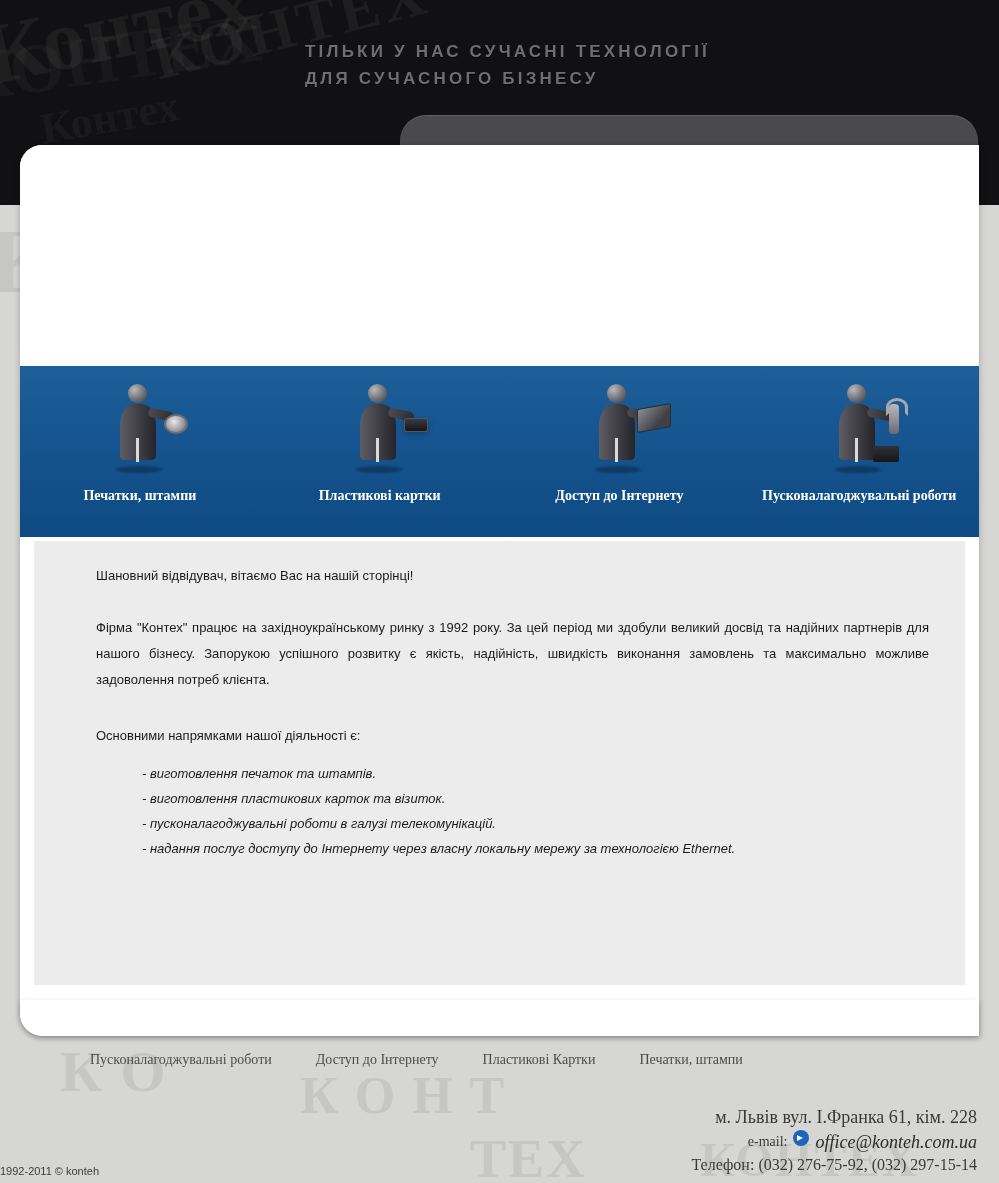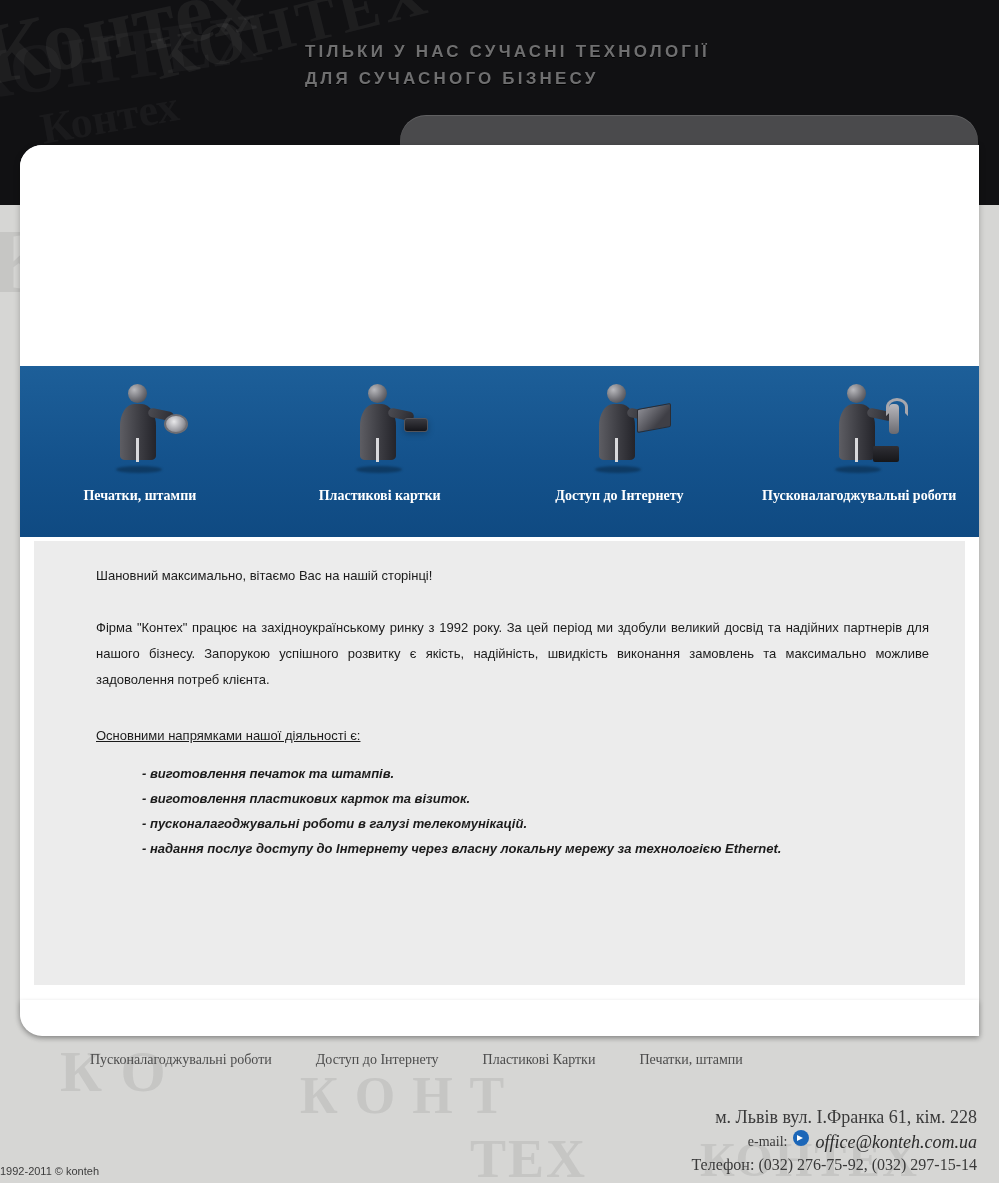--- a/index.html
+++ b/index.html
@@ -245,26 +245,25 @@
   }
   .content p {
     margin: 0 0 0 0;
     font-size: 13px;
     color: #1b1b1b;
     line-height: 26px;
     text-align: justify;
   }
   .greet { margin-bottom: 26px !important; }
   .intro { margin-bottom: 30px !important; }
-  .dir-lead { margin-bottom: 4px !important; text-decoration: underline; }
+  .dir-lead { margin-bottom: 4px !important; }
   .bullets {
     margin: 12px 0 26px 0;
     padding: 0 0 0 46px;
     list-style: none;
-    font-weight: bold;
   }
   .bullets li {
     font-size: 13px;
     font-style: italic;
     color: #1b1b1b;
     line-height: 25px;
   }
   .crit { margin-bottom: 26px !important; }
   .closing {
     text-align: center;
@@ -438,21 +437,21 @@
             <div class="obj wrench"></div>
           <div class="toolbox"></div>
             <div class="shadow"></div>
         </div>
         <div class="svc-label">Пусконалагоджувальні роботи</div>
       </div>
 
     </div>
 
     <div class="content">
-      <p class="greet">Шановний максимально, вітаємо Вас на нашій сторінці!</p>
+      <p class="greet">Шановний відвідувач, вітаємо Вас на нашій сторінці!</p>
       <p class="intro">Фірма "Контех" працює на західноукраїнському ринку   з 1992 року.   За   цей період ми здобули великий досвід та надійних партнерів для нашого бізнесу. Запорукою успішного розвитку є якість, надійність, швидкість виконання замовлень та максимально можливе задоволення потреб клієнта.</p>
       <p class="dir-lead">Основними напрямками нашої діяльності є:</p>
       <ul class="bullets">
         <li>- виготовлення печаток та штампів.</li>
         <li>- виготовлення пластикових карток та візиток.</li>
         <li>- пусконалагоджувальні роботи в галузі телекомунікацій.</li>
         <li>- надання послуг доступу до Інтернету через власну локальну мережу за технологією Ethernet.</li>
       </ul>
     </div>
 

